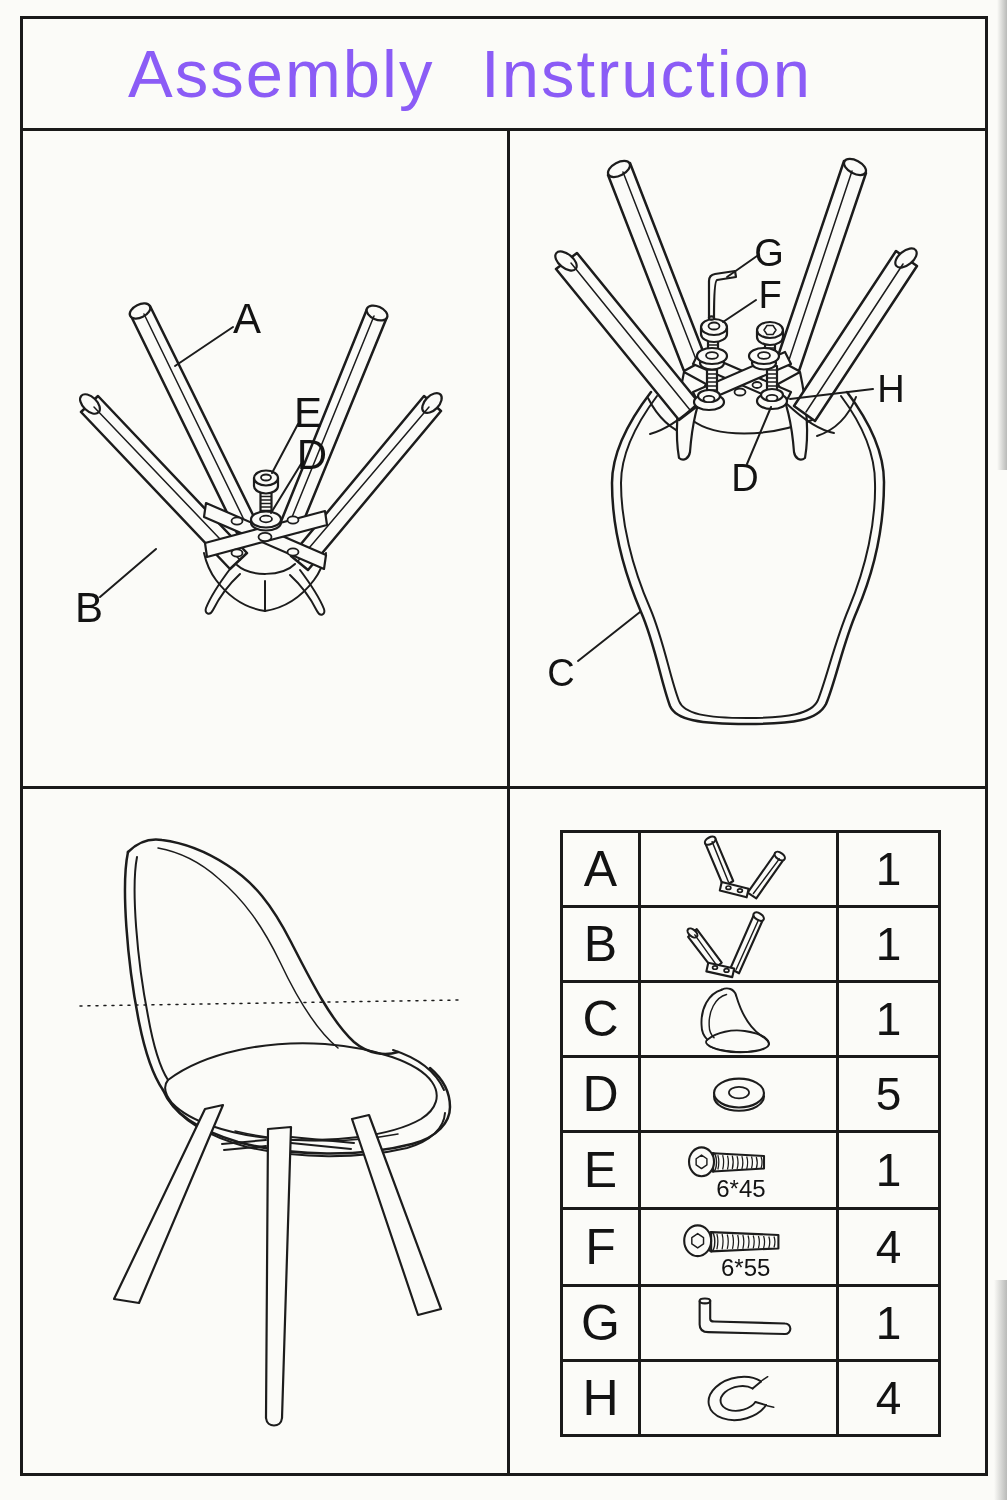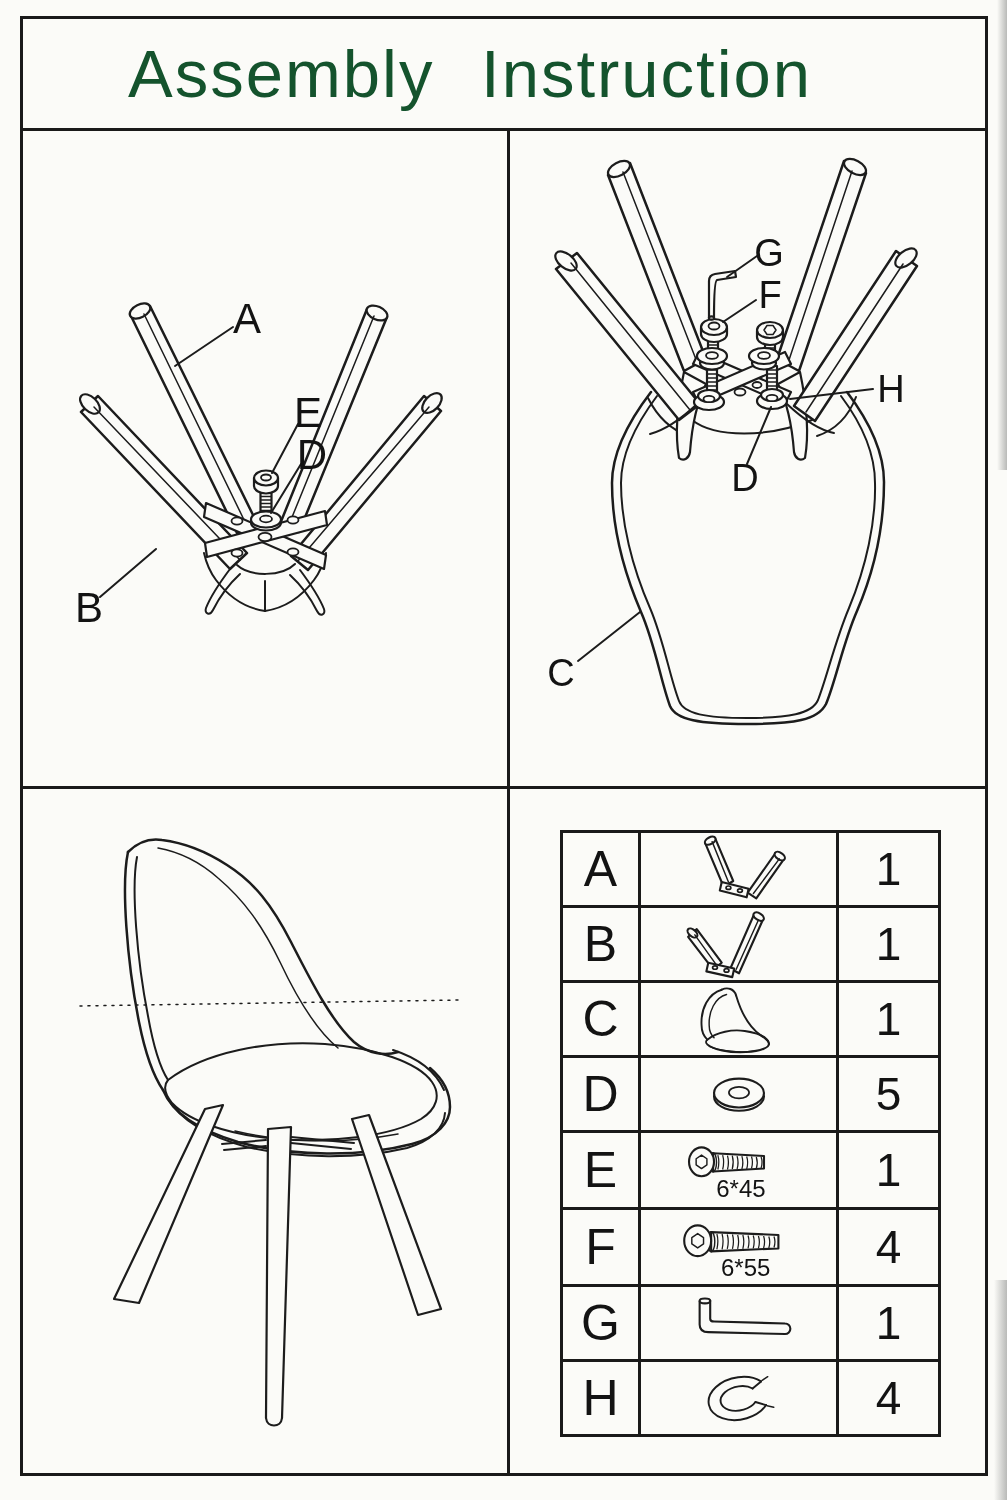--- a/index.html
+++ b/index.html
@@ -4,21 +4,21 @@
 <style>
   html,body{margin:0;padding:0;background:#efefec;}
   #page{position:relative;width:1007px;height:1500px;background:#fbfbf8;overflow:hidden;
         font-family:"Liberation Sans",sans-serif;color:#161616;}
   .abs{position:absolute;}
   
   .scan-strip{background:linear-gradient(to right,#fbfbf8,#b9bab8);}
   
   #page-border{left:20px;top:16px;width:968px;height:1460px;border:3px solid #1a1a1a;box-sizing:border-box;}
   #title-band{left:20px;top:16px;width:968px;height:115px;display:flex;align-items:center;box-sizing:border-box;padding-left:108px;}
-  #title-band .t{font-size:67px;letter-spacing:2px;word-spacing:26px;color:#14532d;white-space:nowrap;}
+  #title-band .t{font-size:67px;letter-spacing:2px;word-spacing:26px;color:#8b5cf6;white-space:nowrap;}
   .rule{background:#1a1a1a;}
   
   #parts{left:560px;top:830px;width:381px;height:605px;border-collapse:collapse;table-layout:fixed;}
   #parts td{border:3px solid #1a1a1a;text-align:center;vertical-align:middle;padding:0;}
   #parts .letter{font-size:50px;color:#131313;}
   #parts .qty{font-size:46px;color:#131313;}
   #parts svg{display:block;margin:0 auto;}
   
   .s15{fill:none;stroke:#1c1c1c;stroke-width:1.5;stroke-linecap:round;stroke-linejoin:round;}
   .s2{fill:none;stroke:#1c1c1c;stroke-width:2;stroke-linecap:round;stroke-linejoin:round;}

